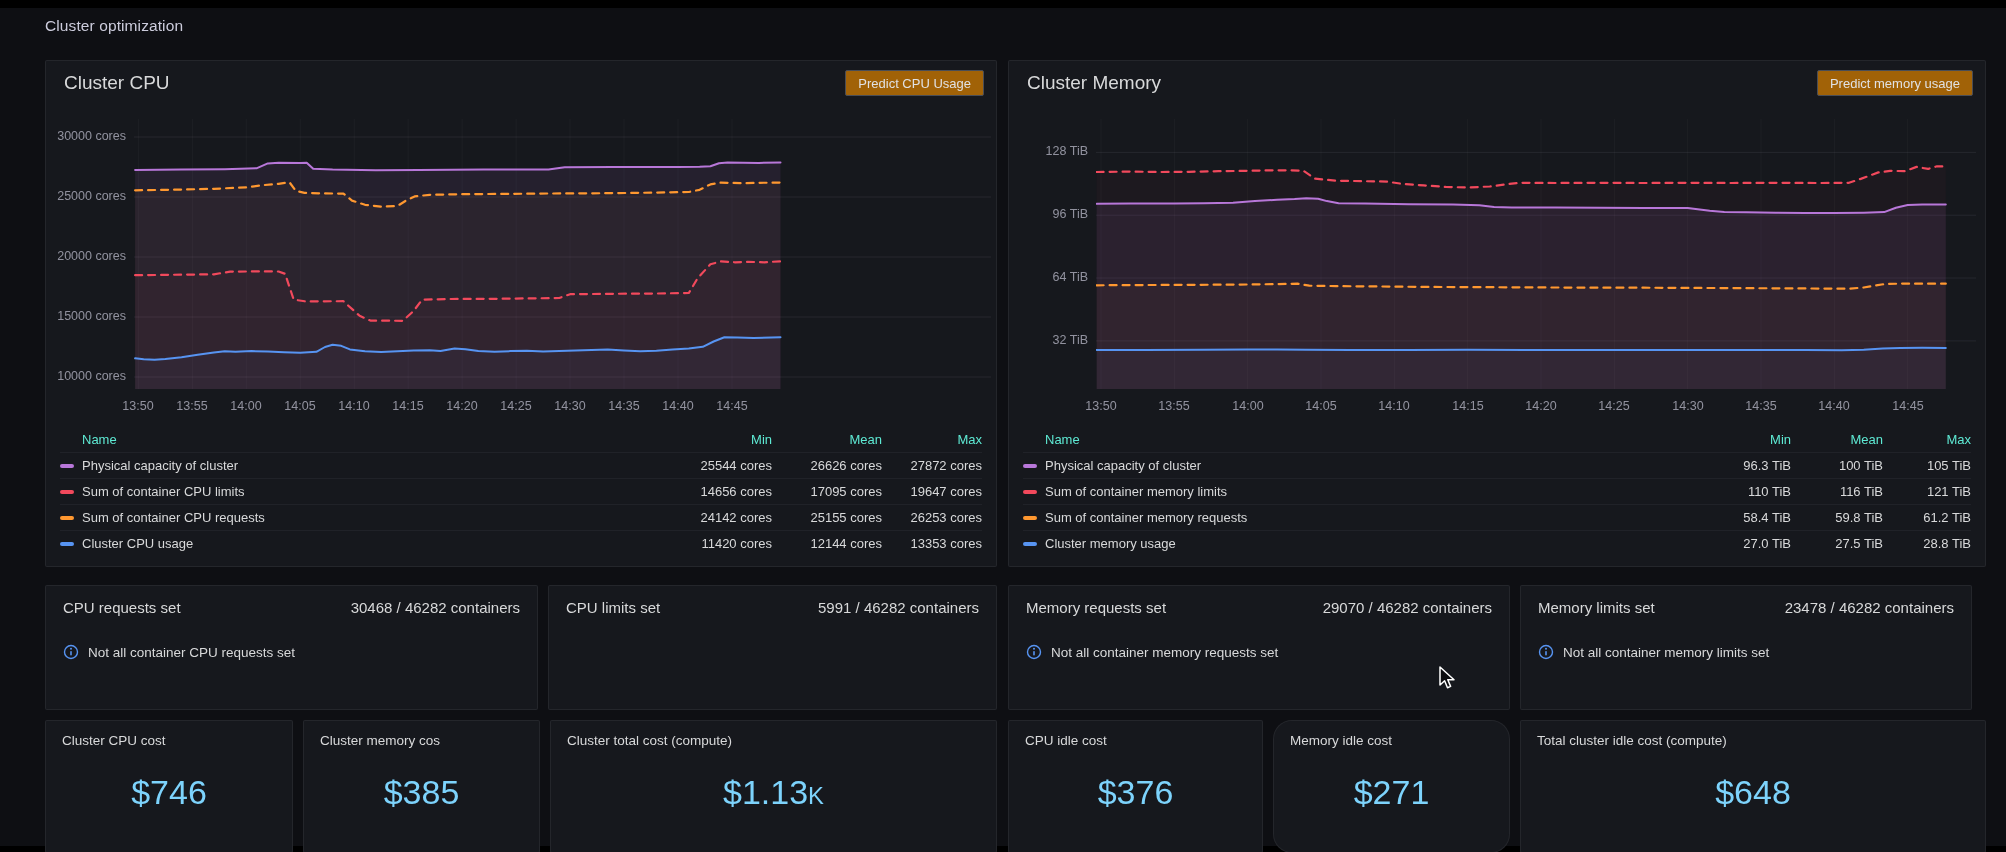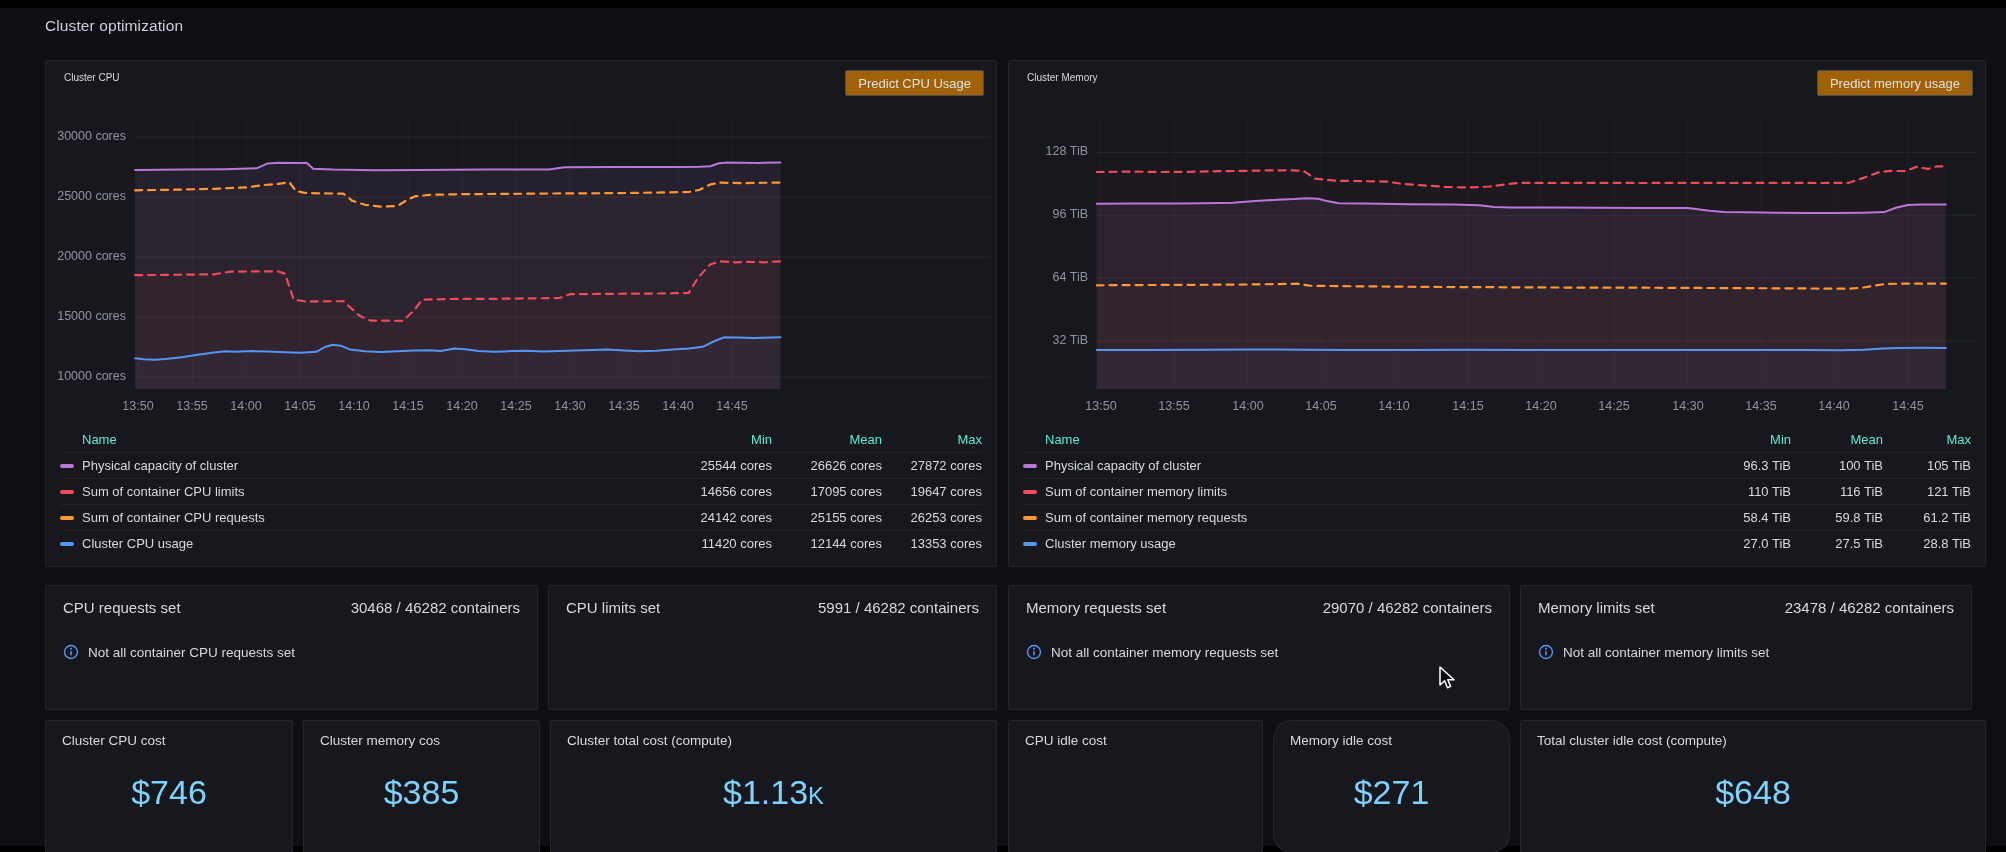--- a/index.html
+++ b/index.html
@@ -1,21 +1,21 @@
 <!DOCTYPE html>
 <html><head>
 <meta charset="utf-8">
 <style>
   html,body{margin:0;padding:0;background:#000;}
   .stage{position:relative;width:2006px;height:852px;background:#000;overflow:hidden;
          font-family:"Liberation Sans",sans-serif;-webkit-font-smoothing:antialiased;}
   .canvas{position:absolute;left:0;top:8px;width:2006px;height:838px;background:#0e0f13;}
   .section-title{position:absolute;left:45px;top:9px;font-size:15.5px;color:#ccccdc;letter-spacing:.1px;}
   .panel{position:absolute;background:#16181d;border:1px solid rgba(204,204,220,0.08);border-radius:2px;box-sizing:border-box;}
-  .panel-title{position:absolute;left:18px;top:11px;font-size:10px;font-weight:500;color:#d8d9da;}
+  .panel-title{position:absolute;left:18px;top:11px;font-size:19px;font-weight:500;color:#d8d9da;}
   .predict-btn{position:absolute;right:12px;top:9px;height:26px;padding:0 12px;background:#a16207;
          border:1px solid #4a4d55;border-radius:2px;color:#e0e1e4;font-size:13px;
          font-family:"Liberation Sans",sans-serif;cursor:pointer;}
   .plot{position:absolute;}
   .ytick{position:absolute;text-align:right;font-size:12.5px;color:rgba(204,204,220,0.68);}
   .xtick{position:absolute;width:64px;margin-left:-32px;text-align:center;font-size:12.5px;color:rgba(204,204,220,0.68);}
   .legend{position:absolute;display:grid;font-size:13px;color:#d8d9da;align-items:center;}
   .lg-h{color:#5eead4;font-weight:500;padding:3px 0 5px 0;}
   .lg-h.num{text-align:right;}
   .lg-h.name{padding-left:22px;}
@@ -261,20 +261,21 @@
         <div class="panel" style="left: 303px; top: 712px; width: 237px; height: 133px;">
           <div class="cost-title">Cluster memory cos</div>
           <div class="cost-value">$385</div>
         </div>
         <div class="panel" style="left: 550px; top: 712px; width: 447px; height: 133px;">
           <div class="cost-title">Cluster total cost (compute)</div>
           <div class="cost-value">$1.13<span class="cost-suffix">K</span></div>
         </div>
         <div class="panel" style="left: 1008px; top: 712px; width: 255px; height: 133px;">
           <div class="cost-title">CPU idle cost</div>
+          <div class="cost-value">$376</div>
         </div>
         <div class="panel" style="left: 1273px; top: 712px; width: 237px; height: 133px; border-radius: 19px;">
           <div class="cost-title">Memory idle cost</div>
           <div class="cost-value">$271</div>
         </div>
         <div class="panel" style="left: 1520px; top: 712px; width: 466px; height: 133px;">
           <div class="cost-title">Total cluster idle cost (compute)</div>
           <div class="cost-value">$648</div>
         </div>
       </div>

